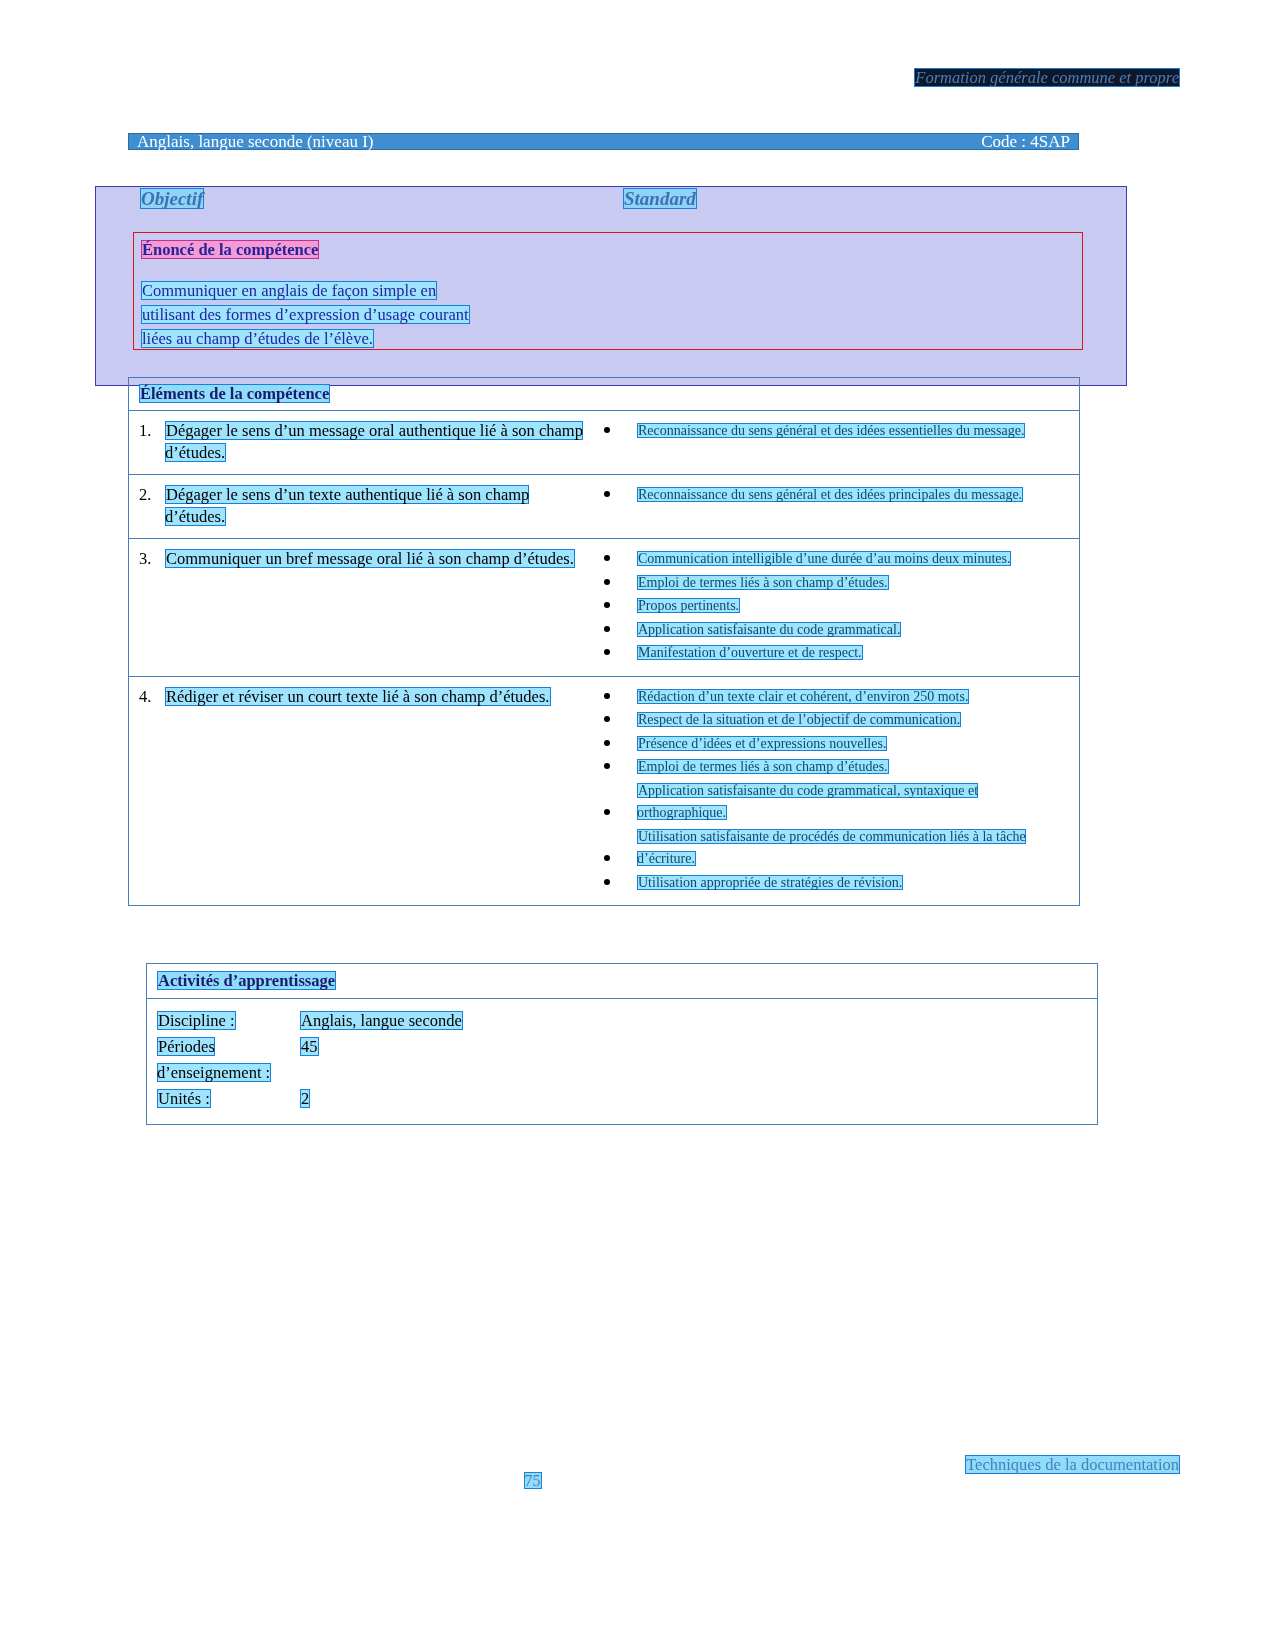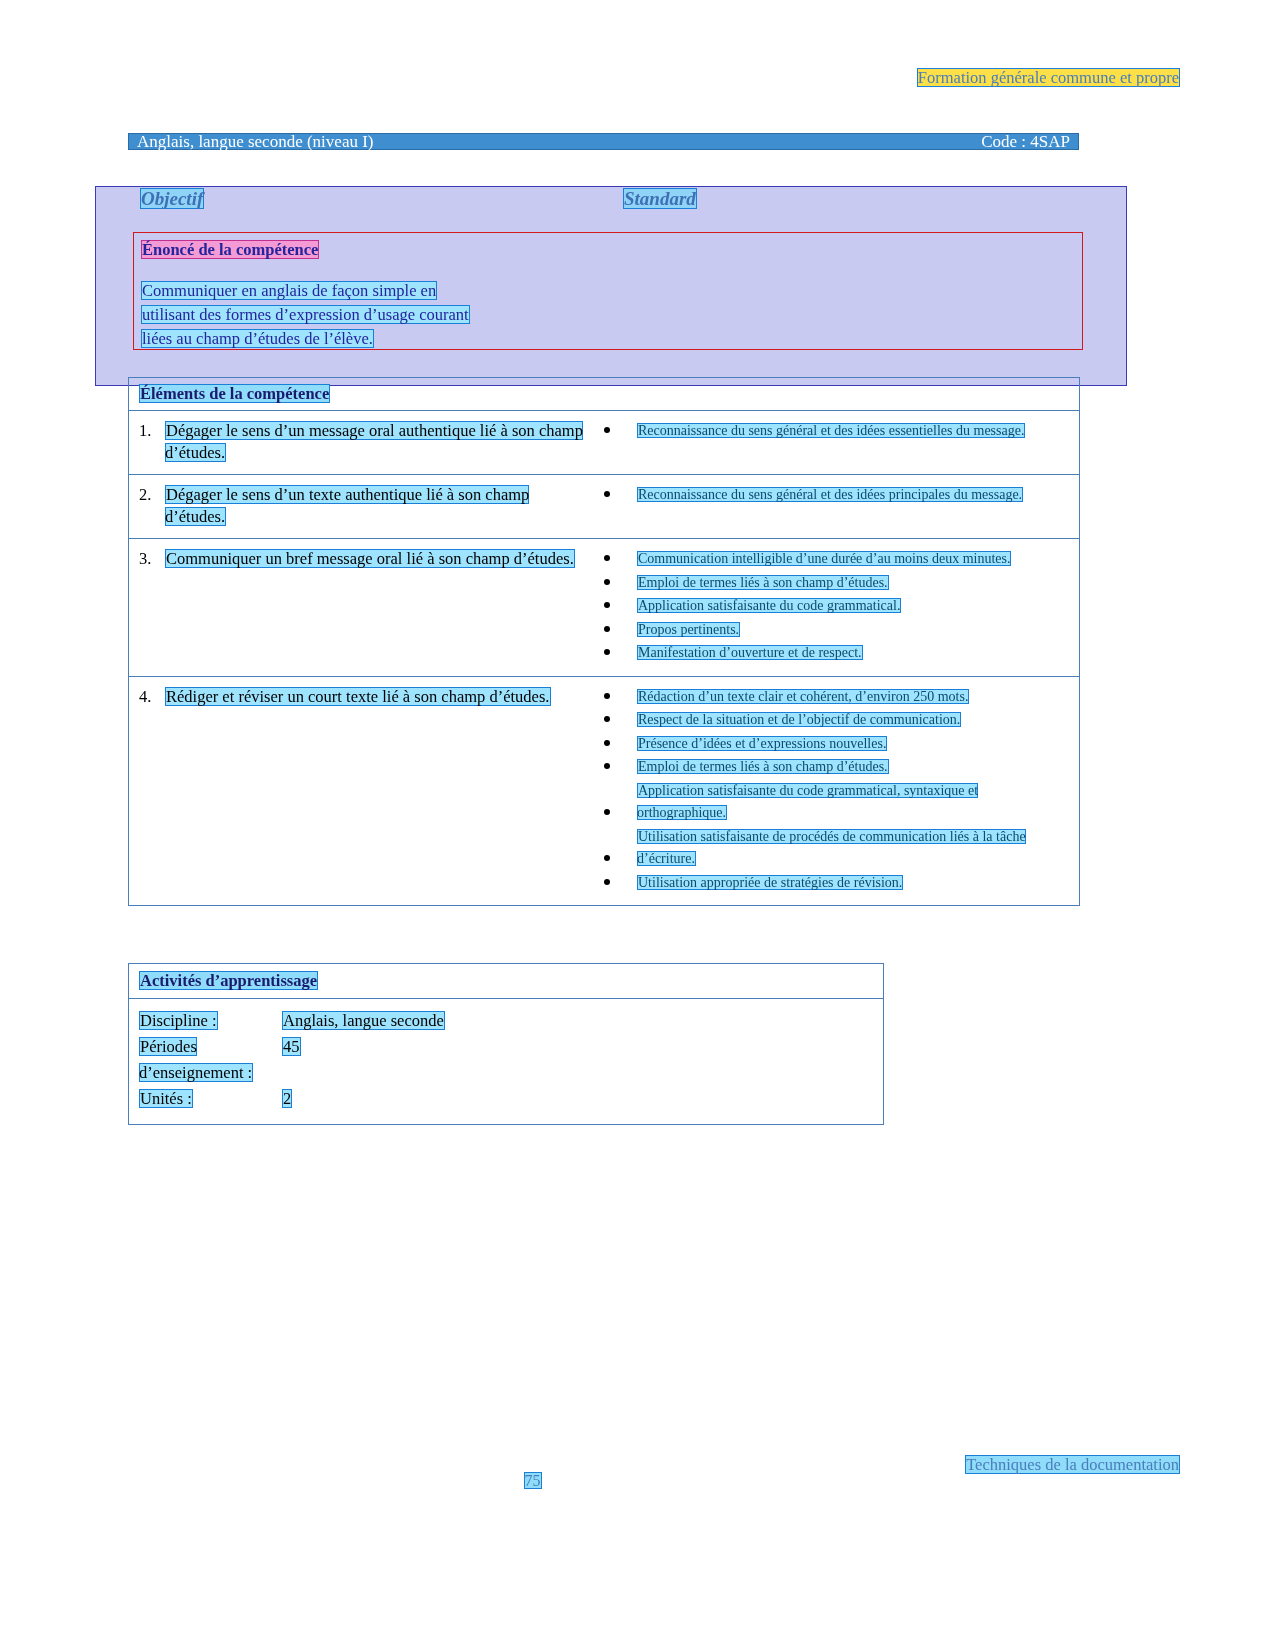--- a/index.html
+++ b/index.html
@@ -29,21 +29,21 @@
   }
   .hdr-right {
     position: absolute;
     right: 95px;
     top: 68px;
     font-size: 16.5px;
     color: #4a7ebb;
     font-style: normal;
     white-space: nowrap;
   }
-  .hdr-right .hl { background: #fde047; }
+  .hdr-right .hl { background: #0f172a; font-style: italic; }
 
   
   .titlebar {
     position: absolute;
     left: 128px;
     top: 133px;
     width: 951px;
     height: 17px;
     background: #3f8fd0;
     border: 1px solid #2a6ca5;
@@ -179,23 +179,23 @@
     border-radius: 50%;
     background: #000;
     vertical-align: middle;
     margin-bottom: 3px;
   }
   .crit .ctxt { flex: 1; }
 
   
   .act {
     position: absolute;
-    left: 128px;
+    left: 146px;
     top: 963px;
-    width: 756px;
+    width: 952px;
     border: 1px solid #4a7ebb;
     box-sizing: border-box;
   }
   .act-head {
     padding: 7px 10px 7px 10px;
     border-bottom: 1px solid #4a7ebb;
     font-weight: bold;
     font-size: 16.5px;
     color: #1b1b6e;
   }
@@ -305,25 +305,25 @@
         <div class="crit">
           <div class="bullet"><span></span></div>
           <div class="ctxt"><span class="hl">Communication intelligible d’une durée d’au moins deux minutes.</span></div>
         </div>
         <div class="crit">
           <div class="bullet"><span></span></div>
           <div class="ctxt"><span class="hl">Emploi de termes liés à son champ d’études.</span></div>
         </div>
         <div class="crit">
           <div class="bullet"><span></span></div>
+          <div class="ctxt"><span class="hl">Propos pertinents.</span></div>
+        </div>
+        <div class="crit">
+          <div class="bullet"><span></span></div>
           <div class="ctxt"><span class="hl">Application satisfaisante du code grammatical.</span></div>
-        </div>
-        <div class="crit">
-          <div class="bullet"><span></span></div>
-          <div class="ctxt"><span class="hl">Propos pertinents.</span></div>
         </div>
         <div class="crit">
           <div class="bullet"><span></span></div>
           <div class="ctxt"><span class="hl">Manifestation d’ouverture et de respect.</span></div>
         </div>
       </div>
     </div>
 
     <div class="trow">
       <div class="col-left">

